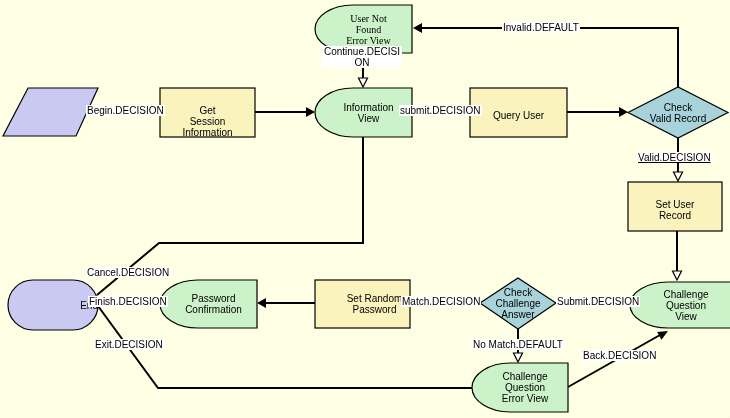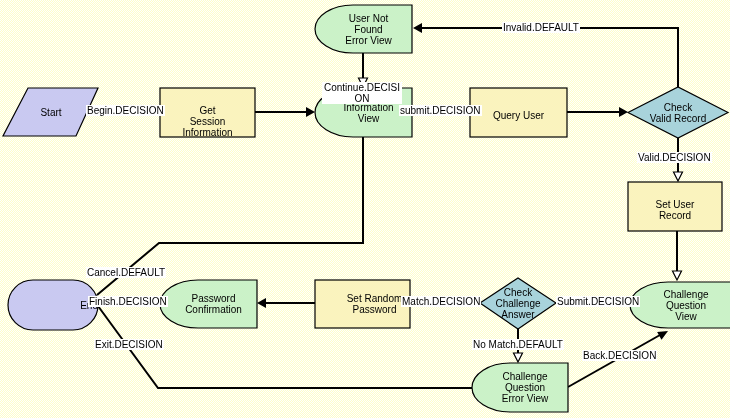--- a/index.html
+++ b/index.html
@@ -76,33 +76,30 @@
     </g>
 
     <g stroke="#000000" stroke-width="1.2" fill="#FFFFFF">
       <polygon points="363,87 358.5,78 367.5,78"></polygon>
       <polygon points="678,181 673.5,172 682.5,172"></polygon>
       <polygon points="677,280 672.5,271 681.5,271"></polygon>
       <polygon points="518,362 513.5,353 522.5,353"></polygon>
     </g>
   </svg>
 
-  <div class="nlabel" style="left:3px;top:88px;width:96px;height:48px;">
-      <span>Start</span>
-    </div>
   <div class="nlabel" style="left:160px;top:88px;width:95px;height:66px;">
       <span>Get
 Session
 Information</span>
     </div>
   <div class="nlabel" style="left:325px;top:88px;width:87px;height:49px;">
       <span>Information
 View</span>
     </div>
-  <div class="nlabel" style="left:325px;top:5px;width:87px;height:48px;">
+  <div class="nlabel" style="left:325px;top:5px;width:87px;height:48px;font-family:Liberation Serif, serif;">
       <span>User Not
 Found
 Error View</span>
     </div>
   <div class="nlabel" style="left:470px;top:96px;width:97px;height:38px;">
       <span>Query User</span>
     </div>
   <div class="nlabel" style="left:628px;top:87px;width:100px;height:51px;">
       <span>Check
 Valid Record</span>
@@ -132,26 +129,26 @@
   <div class="nlabel" style="left:8px;top:280px;width:90px;height:50px;justify-content:flex-end;">
       <span>End</span>
     </div>
   <div class="nlabel" style="left:482px;top:363px;width:86px;height:49px;">
       <span>Challenge
 Question
 Error View</span>
     </div>
 
   <div class="clabel" style="left:86px;top:105px;">Begin.DECISION</div>
-  <div class="clabel" style="left:322px;top:46px;width:78px;margin-top:36px;">Continue.DECISI
+  <div class="clabel" style="left:322px;top:46px;width:78px;">Continue.DECISI
 ON</div>
   <div class="clabel" style="left:502px;top:22px;">Invalid.DEFAULT</div>
   <div class="clabel" style="left:399px;top:105px;">submit.DECISION</div>
-  <div class="clabel" style="left:637px;top:152px;">Valid.DECISION</div>
+  <div class="clabel" style="left:637px;top:152px;text-decoration:underline;">Valid.DECISION</div>
   <div class="clabel" style="left:556px;top:296px;">Submit.DECISION</div>
   <div class="clabel" style="left:401px;top:296px;">Match.DECISION</div>
   <div class="clabel" style="left:472px;top:339px;">No Match.DEFAULT</div>
   <div class="clabel" style="left:582px;top:350px;">Back.DECISION</div>
-  <div class="clabel" style="left:86px;top:267px;">Cancel.DEFAULT</div>
+  <div class="clabel" style="left:86px;top:267px;">Cancel.DECISION</div>
   <div class="clabel" style="left:88px;top:296px;">Finish.DECISION</div>
   <div class="clabel" style="left:94px;top:339px;">Exit.DECISION</div>
 
 </div>
 
 </body></html>

